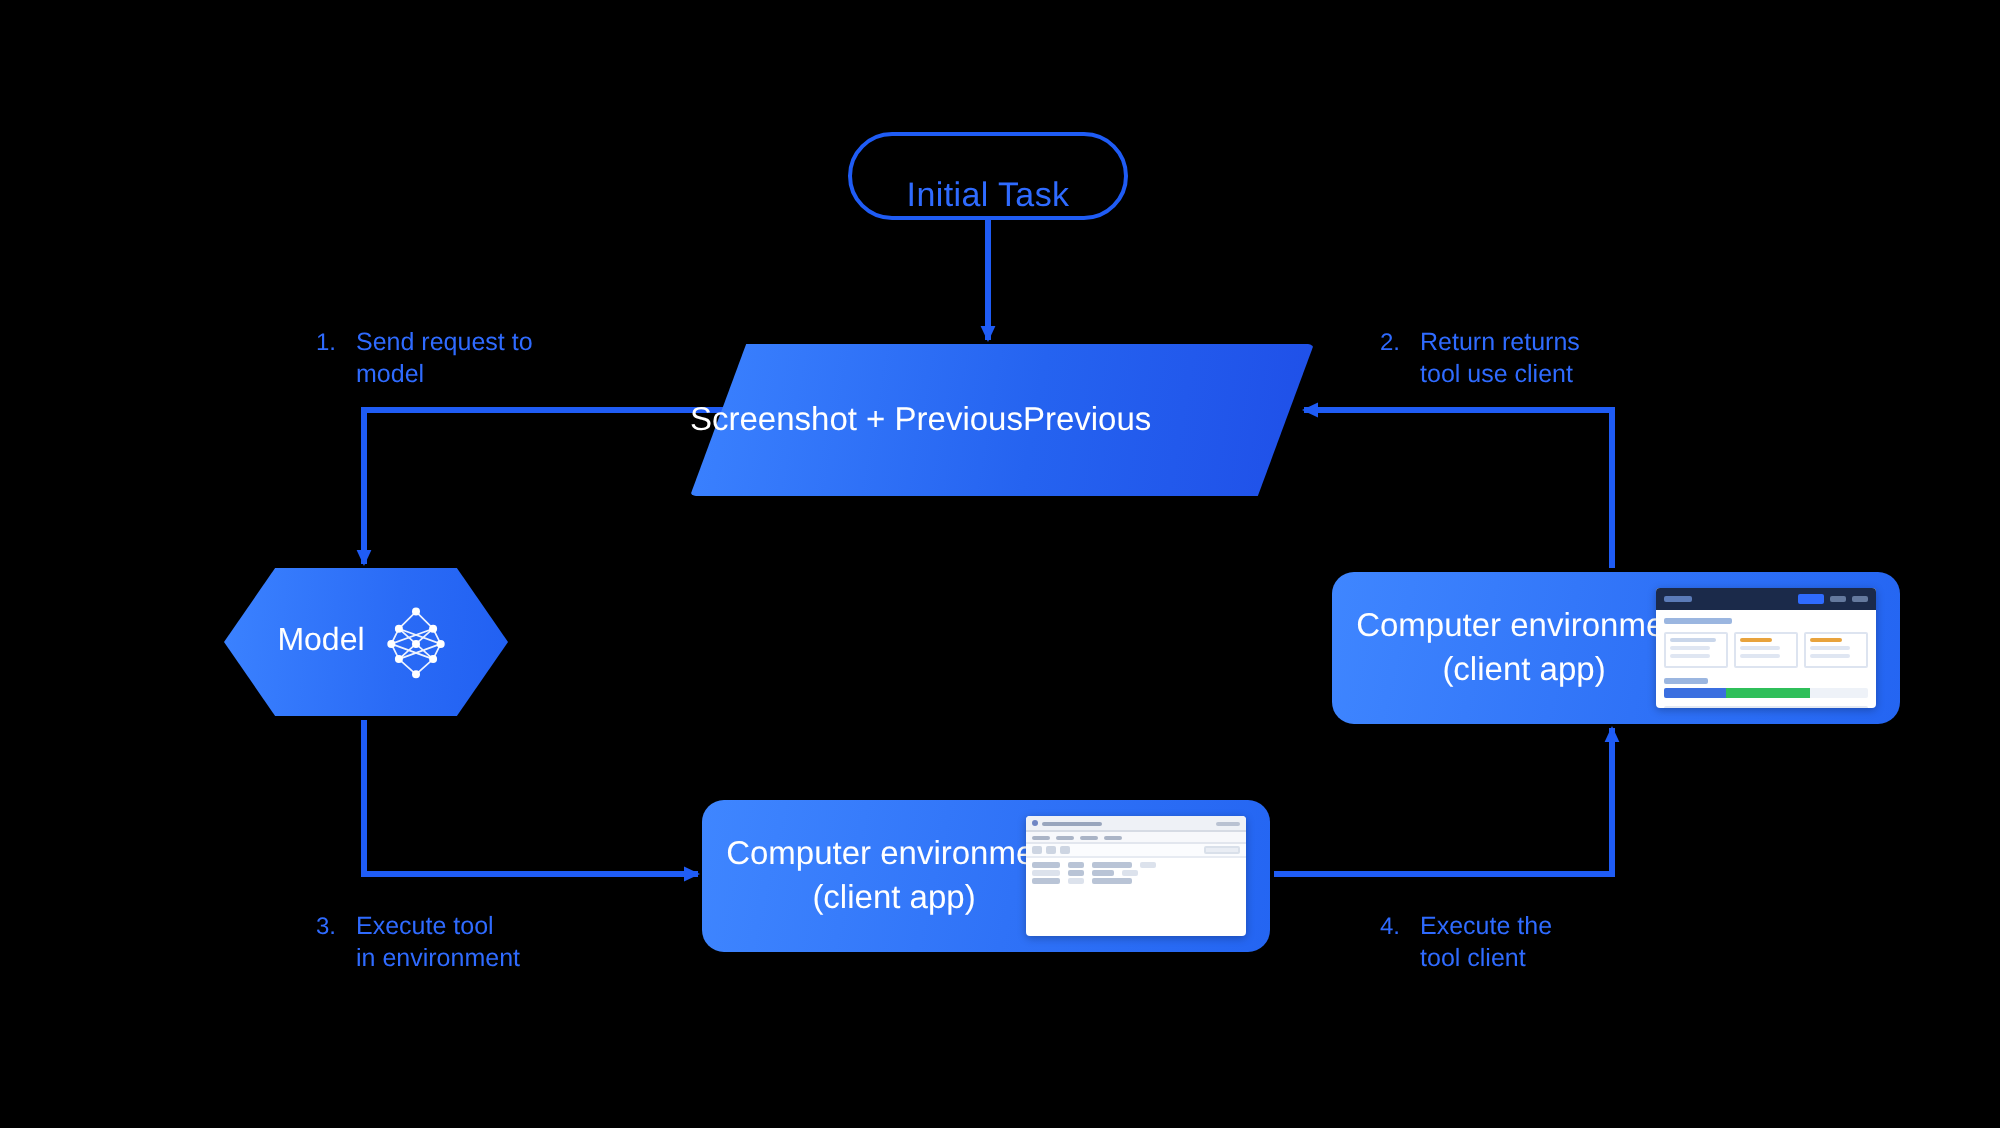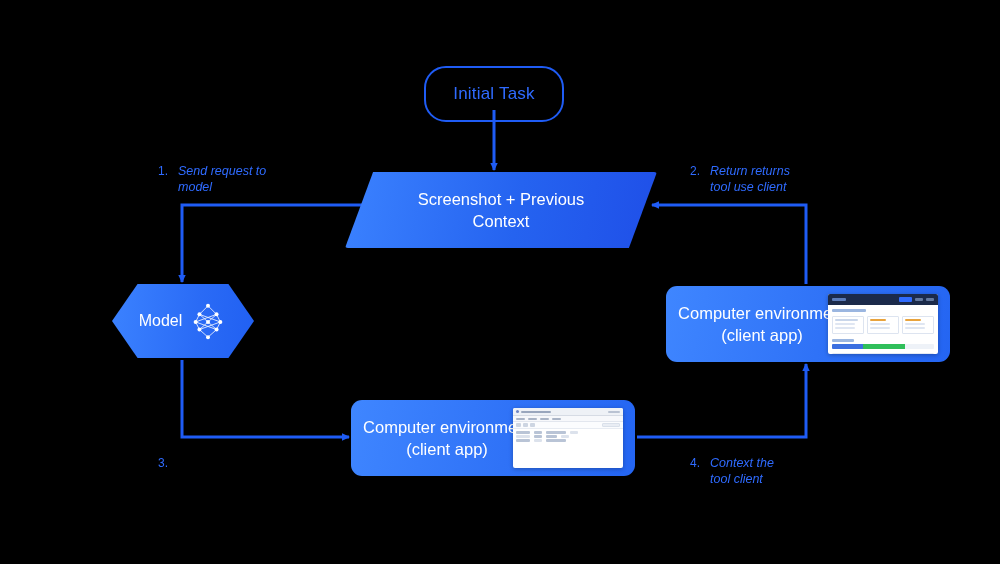--- a/index.html
+++ b/index.html
@@ -9,43 +9,43 @@
     font-family: "Liberation Sans", sans-serif;
     overflow: hidden;
   }
   #stage { position: relative; width: 1000px; height: 564px; }
 
   svg.wires { position: absolute; inset: 0; width: 1000px; height: 564px; }
 
   
   .pill {
     position: absolute; left: 424px; top: 66px;
-    width: 140px; height: 56px;
+    width: 140px; height: 44px;
     border: 2.5px solid #1f5cf5;
     border-radius: 22px;
-    display: flex; align-items: center; justify-content: center;
+    display: flex; align-items: flex-end; justify-content: center;
     color: #2f6bff;
     font-size: 17px; letter-spacing: .2px;
   }
 
   
   .para-wrap {
     position: absolute; left: 345px; top: 172px;
     width: 312px; height: 76px;
   }
   .para-bg {
     position: absolute; inset: 0;
     background: linear-gradient(100deg, #3b82ff 0%, #2563f0 55%, #1f4fe8 100%);
     clip-path: polygon(9% 0%, 100% 0%, 91% 100%, 0% 100%);
     border-radius: 3px;
   }
   .para-label {
     position: absolute; inset: 0;
-    display: flex; flex-direction: column;
-    align-items: center; justify-content: center;
+    display: flex; flex-direction: row;
+    align-items: center; 
     color: #ffffff; font-size: 16.5px; line-height: 1.35;
     text-align: center;
   }
 
   
   .hex-wrap {
     position: absolute; left: 112px; top: 284px;
     width: 142px; height: 74px;
   }
   .hex-bg {
@@ -123,21 +123,21 @@
   .dw-c.w1{width:14px;} .dw-c.w2{width:8px;} .dw-c.w3{width:20px;} .dw-c.w4{width:11px;}
   .dw-c.light{background:#dce2ec;}
 
   
   .step {
     position: absolute;
     display: flex; align-items: flex-start; gap: 10px;
     color: #2f6bff;
   }
   .step .num { font-size: 12px; color:#2f6bff; line-height:1.25; padding-top:1px; }
-  .step .txt { font-size: 12.5px; line-height: 1.3; color:#2f6bff; max-width: 130px; font-style: italic; }
+  .step .txt { font-size: 12.5px; line-height: 1.3; color:#2f6bff; max-width: 130px; }
   #step-1 { left: 158px; top: 163px; }
   #step-2 { left: 690px; top: 163px; }
   #step-3 { left: 158px; top: 455px; }
   #step-4 { left: 690px; top: 455px; }
 </style>
 </head>
 <body>
 
 <div id="stage">
 
@@ -160,21 +160,21 @@
   </svg>
 
   <div class="pill">
     <span>Initial Task</span>
   </div>
 
   <div class="para-wrap">
     <div class="para-bg"></div>
     <div class="para-label">
       <span>Screenshot + Previous</span>
-      <span>Context</span>
+      <span>Previous</span>
     </div>
   </div>
 
   <div class="hex-wrap">
     <div class="hex-bg"></div>
     <div class="hex-inner">
       <span class="htxt">Model</span>
       <svg class="nn" viewBox="0 0 40 40">
         <g stroke="#ffffff" stroke-width="0.9" opacity="0.92" fill="none">
           <path d="M20,4 L11,13 M20,4 L29,13"></path>
@@ -302,23 +302,27 @@
   <div class="step" id="step-2">
     <span class="num">2.</span>
     <span class="txt">
       <span>Return returns</span><br>
       <span>tool use client</span>
     </span>
   </div>
 
   <div class="step" id="step-3">
     <span class="num">3.</span>
+    <span class="txt">
+      <span>Execute tool</span><br>
+      <span>in environment</span>
+    </span>
   </div>
 
   <div class="step" id="step-4">
     <span class="num">4.</span>
     <span class="txt">
-      <span>Context the</span><br>
+      <span>Execute the</span><br>
       <span>tool client</span>
     </span>
   </div>
 
 </div>
 
 </body></html>

